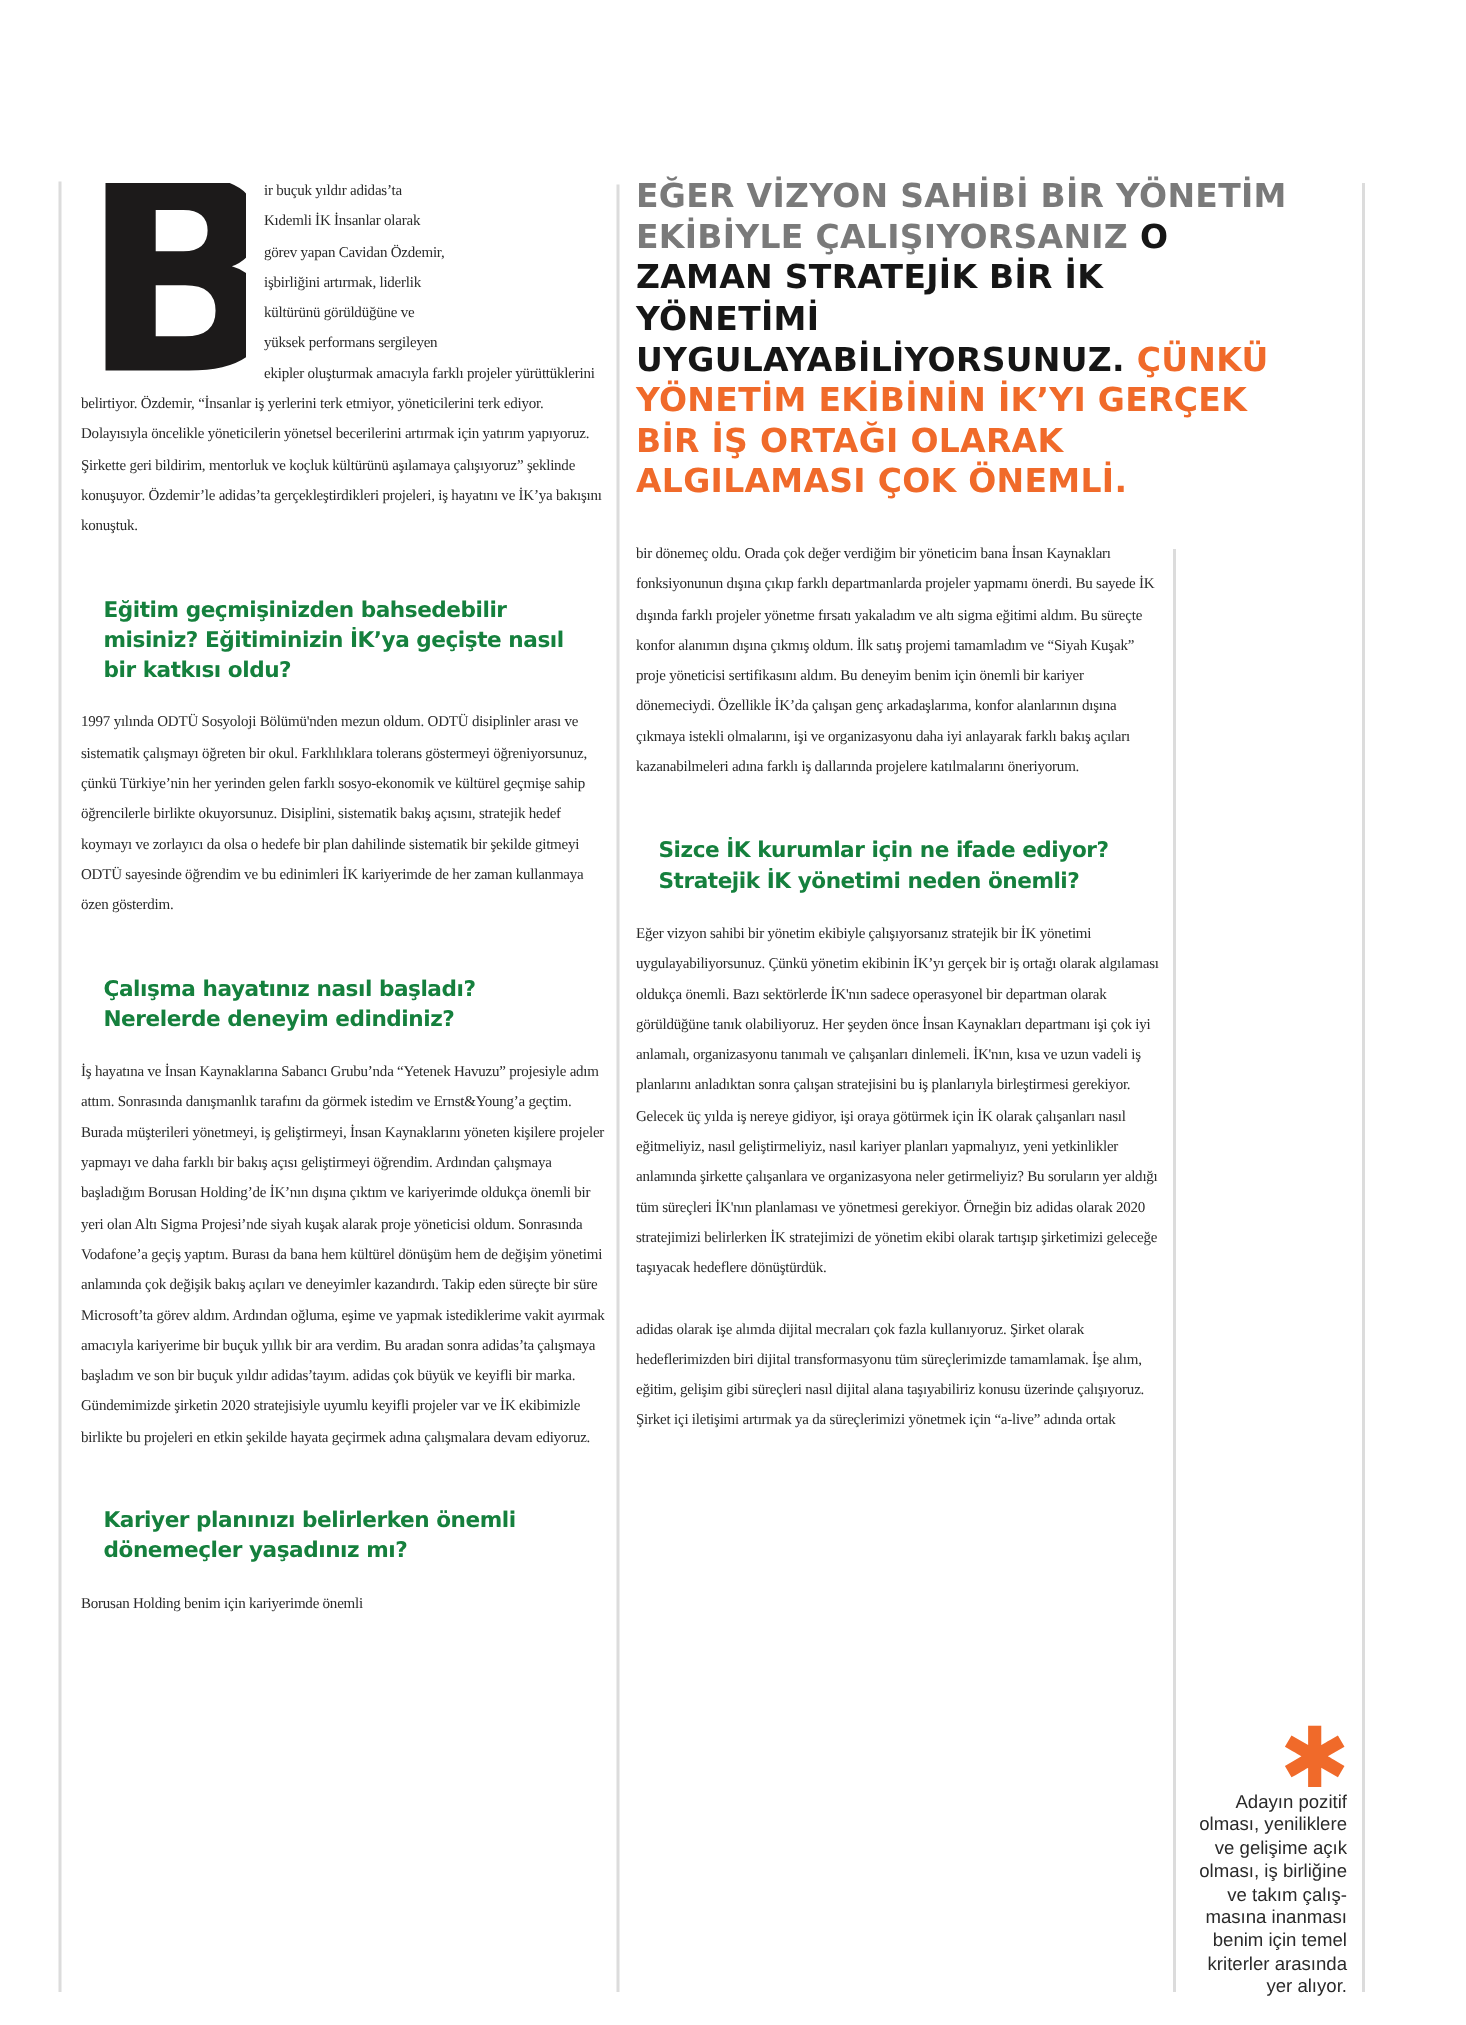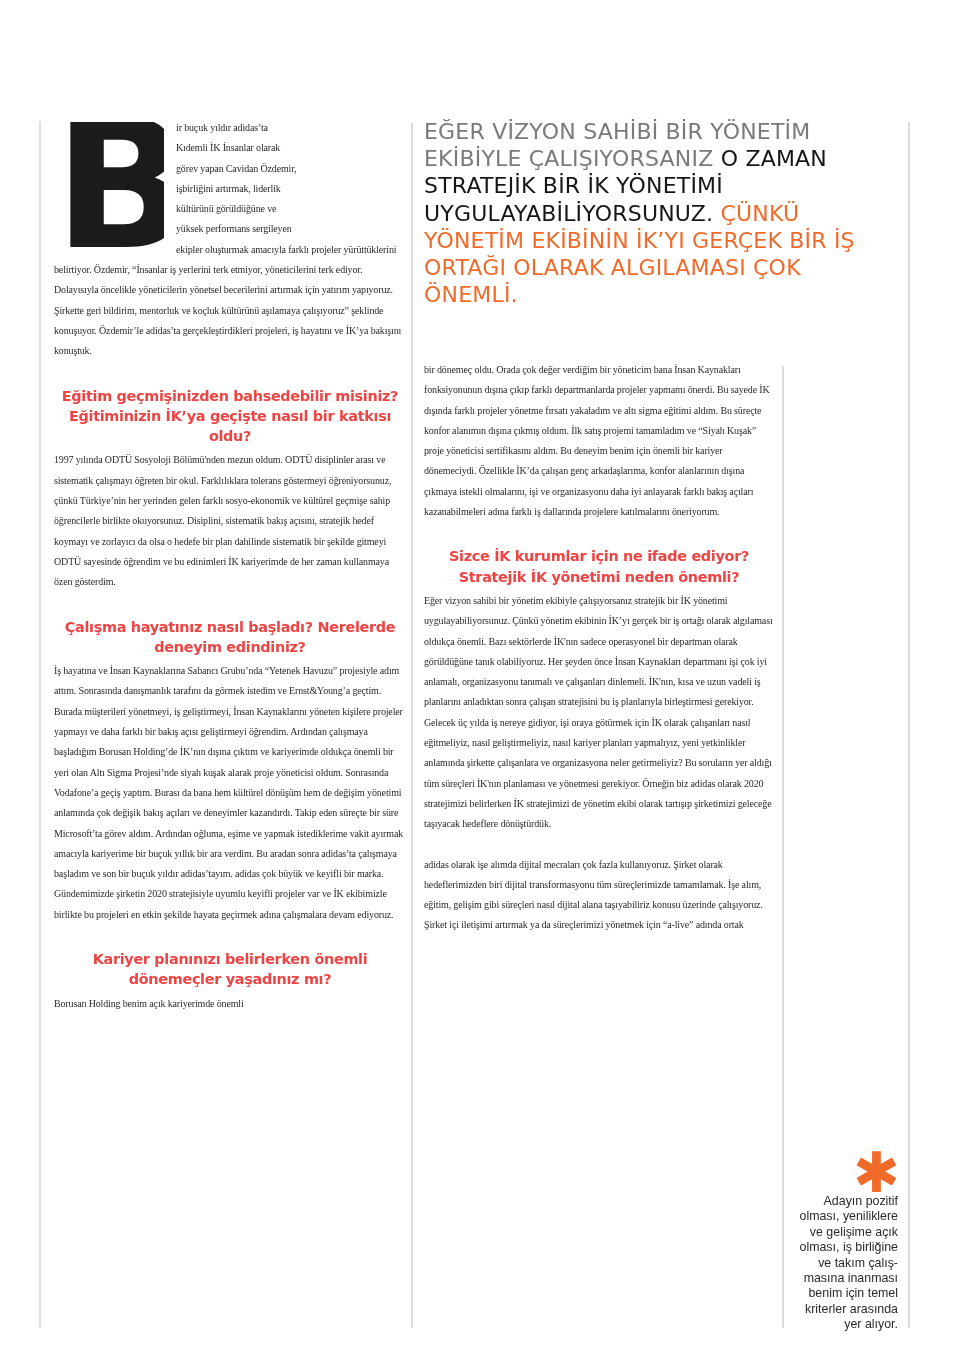--- a/index.html
+++ b/index.html
@@ -11,34 +11,34 @@
     .rule-mid { left: 411px; top: 123px; height: 1205px; }
     .rule-right-inner { left: 782px; top: 366px; height: 962px; }
     .rule-right-outer { left: 908px; top: 122px; height: 1206px; }
 
     .serif { font-family: "Liberation Serif", "DejaVu Serif", serif; color: #2a2a2a; }
 
     .col1 { position: absolute; left: 54px; top: 118px; width: 352px; }
     .col2 { position: absolute; left: 424px; top: 360px; width: 350px; }
 
     .body-text { font-size: 10px; line-height: 20.3px; margin: 0; letter-spacing: -0.15px; }
-    .q { font-family: "DejaVu Sans", "Liberation Sans", sans-serif; font-weight: bold; font-size: 14.4px; line-height: 20.3px; color: #ef4444; margin: 4px; letter-spacing: -0.3px; text-align: center; }
+    .q { font-family: "DejaVu Sans", "Liberation Sans", sans-serif; font-weight: bold; font-size: 14.4px; line-height: 20.3px; color: #15803d; margin: 15px; letter-spacing: -0.3px; }
     .gap { height: 20px; }
 
     .dropcap-wrap { position: relative; }
     .dropcap {
       float: left; width: 110px; height: 130px; margin: 4px 12px 0 0;
       font-family: "DejaVu Sans", "Liberation Sans", sans-serif; font-weight: bold;
       font-size: 178px; line-height: 128px; color: #1c1a1a; letter-spacing: -4px;
       text-align: left; overflow: hidden;
     }
 
     .pull {
       position: absolute; left: 424px; top: 118px; width: 440px;
-      font-family: "DejaVu Sans", "Liberation Sans", sans-serif; font-weight: normal;
+      font-family: "DejaVu Sans", "Liberation Sans", sans-serif; font-weight: bold;
       font-size: 22px; line-height: 27.2px; letter-spacing: 0.2px; margin: 0;
     }
     .pull .gray { color: #7a7a7a; }
     .pull .black { color: #161616; }
     .pull .orange { color: #f06a2a; }
 
     .sidebar-note { position: absolute; left: 790px; top: 1150px; width: 108px; text-align: right; }
     .asterisk {
       display: block; text-align: right; color: #f06a2a;
       font-family: "DejaVu Sans", "Liberation Sans", sans-serif; font-weight: bold;
@@ -77,21 +77,21 @@
     <div class="gap"></div>
     <p class="q">Eğitim geçmişinizden bahsedebilir misiniz? Eğitiminizin İK’ya geçişte nasıl bir katkısı oldu?</p>
     <p class="body-text serif">1997 yılında ODTÜ Sosyoloji Bölümü'nden mezun oldum. ODTÜ disiplinler arası ve sistematik çalışmayı öğreten bir okul. Farklılıklara tolerans göstermeyi öğreniyorsunuz, çünkü Türkiye’nin her yerinden gelen farklı sosyo-ekonomik ve kültürel geçmişe sahip öğrencilerle birlikte okuyorsunuz. Disiplini, sistematik bakış açısını, stratejik hedef koymayı ve zorlayıcı da olsa o hedefe bir plan dahilinde sistematik bir şekilde gitmeyi ODTÜ sayesinde öğrendim ve bu edinimleri İK kariyerimde de her zaman kullanmaya özen gösterdim.</p>
 
     <div class="gap"></div>
     <p class="q">Çalışma hayatınız nasıl başladı? Nerelerde deneyim edindiniz?</p>
     <p class="body-text serif">İş hayatına ve İnsan Kaynaklarına Sabancı Grubu’nda “Yetenek Havuzu” projesiyle adım attım. Sonrasında danışmanlık tarafını da görmek istedim ve Ernst&amp;Young’a geçtim. Burada müşterileri yönetmeyi, iş geliştirmeyi, İnsan Kaynaklarını yöneten kişilere projeler yapmayı ve daha farklı bir bakış açısı geliştirmeyi öğrendim. Ardından çalışmaya başladığım Borusan Holding’de İK’nın dışına çıktım ve kariyerimde oldukça önemli bir yeri olan Altı Sigma Projesi’nde siyah kuşak alarak proje yöneticisi oldum. Sonrasında Vodafone’a geçiş yaptım. Burası da bana hem kültürel dönüşüm hem de değişim yönetimi anlamında çok değişik bakış açıları ve deneyimler kazandırdı. Takip eden süreçte bir süre Microsoft’ta görev aldım. Ardından oğluma, eşime ve yapmak istediklerime vakit ayırmak amacıyla kariyerime bir buçuk yıllık bir ara verdim. Bu aradan sonra adidas’ta çalışmaya başladım ve son bir buçuk yıldır adidas’tayım. adidas çok büyük ve keyifli bir marka. Gündemimizde şirketin 2020 stratejisiyle uyumlu keyifli projeler var ve İK ekibimizle birlikte bu projeleri en etkin şekilde hayata geçirmek adına çalışmalara devam ediyoruz.</p>
 
     <div class="gap"></div>
     <p class="q">Kariyer planınızı belirlerken önemli dönemeçler yaşadınız mı?</p>
-    <p class="body-text serif">Borusan Holding benim açık kariyerimde önemli</p>
+    <p class="body-text serif">Borusan Holding benim için kariyerimde önemli</p>
   </div>
 
   <p class="pull">
     <span class="gray">EĞER VİZYON SAHİBİ BİR YÖNETİM EKİBİYLE ÇALIŞIYORSANIZ</span>
     <span class="black">O ZAMAN STRATEJİK BİR İK YÖNETİMİ UYGULAYABİLİYORSUNUZ.</span>
     <span class="orange">ÇÜNKÜ YÖNETİM EKİBİNİN İK’YI GERÇEK BİR İŞ ORTAĞI OLARAK ALGILAMASI ÇOK ÖNEMLİ.</span>
   </p>
 
   <div class="col2">
     <p class="body-text serif">bir dönemeç oldu. Orada çok değer verdiğim bir yöneticim bana İnsan Kaynakları fonksiyonunun dışına çıkıp farklı departmanlarda projeler yapmamı önerdi. Bu sayede İK dışında farklı projeler yönetme fırsatı yakaladım ve altı sigma eğitimi aldım. Bu süreçte konfor alanımın dışına çıkmış oldum. İlk satış projemi tamamladım ve “Siyah Kuşak” proje yöneticisi sertifikasını aldım. Bu deneyim benim için önemli bir kariyer dönemeciydi. Özellikle İK’da çalışan genç arkadaşlarıma, konfor alanlarının dışına çıkmaya istekli olmalarını, işi ve organizasyonu daha iyi anlayarak farklı bakış açıları kazanabilmeleri adına farklı iş dallarında projelere katılmalarını öneriyorum.</p>

